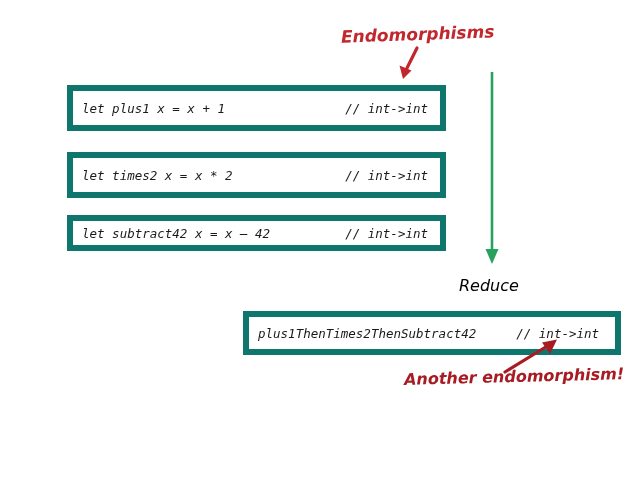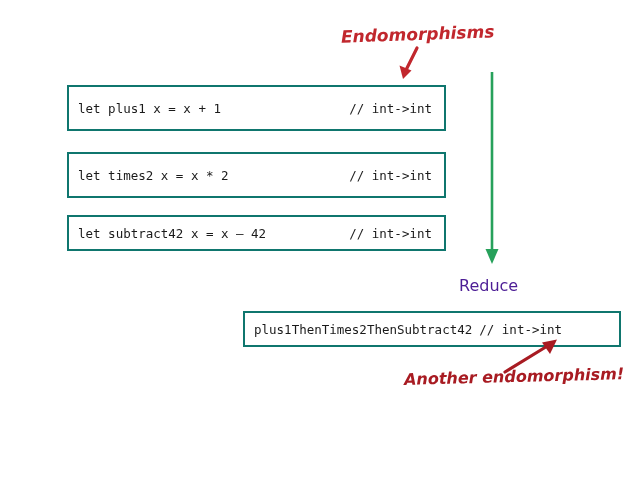--- a/index.html
+++ b/index.html
@@ -16,23 +16,24 @@
     height: 479px;
     background: #ffffff;
     overflow: hidden;
   }
 
   
   .code-box {
     position: absolute;
     box-sizing: border-box;
     background: #ffffff;
-    border: 2px solid #0f766e;
+    border: 6px solid #0f766e;
     display: flex;
     align-items: center;
+    font-style: italic;
   }
   .code-line {
     font-family: "DejaVu Sans Mono", "Liberation Mono", monospace;
     font-size: 12.5px;
     color: #1a1a1a;
     white-space: pre;
     letter-spacing: 0px;
   }
   .code-box .code-sig {
     flex: 0 0 auto;
@@ -40,21 +41,21 @@
   .code-box .code-decl {
     flex: 0 0 auto;
   }
   .code-box .spacer {
     flex: 1 1 auto;
   }
 
   #box-plus1    { left: 67px;  top: 85px;  width: 379px; height: 46px; padding: 0 12px 0 9px; }
   #box-times2   { left: 67px;  top: 152px; width: 379px; height: 46px; padding: 0 12px 0 9px; }
   #box-subtract { left: 67px;  top: 215px; width: 379px; height: 36px; padding: 0 12px 0 9px; }
-  #box-composed { left: 243px; top: 311px; width: 378px; height: 36px; padding: 0 10px 0 9px; }
+  #box-composed { left: 243px; top: 311px; width: 378px; height: 44px; padding: 0 10px 0 9px; gap: 33px; }
 
   
   .hand {
     position: absolute;
     font-family: "DejaVu Sans", sans-serif;
     font-weight: bold;
     font-style: italic;
     white-space: nowrap;
   }
   #label-endomorphisms {
@@ -69,22 +70,23 @@
     top: 367px;
     font-size: 16px;
     color: #a81b22;
     transform: rotate(-1.5deg);
   }
   #label-reduce {
     position: absolute;
     left: 459px;
     top: 276px;
     font-family: "DejaVu Sans", sans-serif;
+    font-style: italic;
     font-size: 16px;
-    color: #4c1d95;
+    color: #000000;
     white-space: nowrap;
   }
 
   
   #arrows {
     position: absolute;
     left: 0;
     top: 0;
     width: 638px;
     height: 479px;

